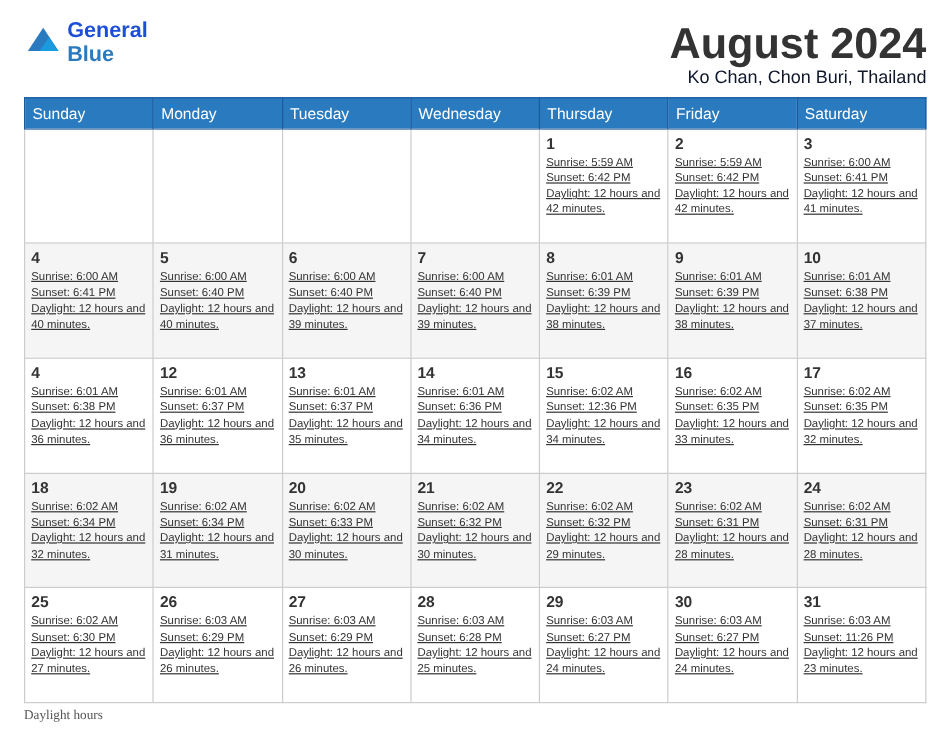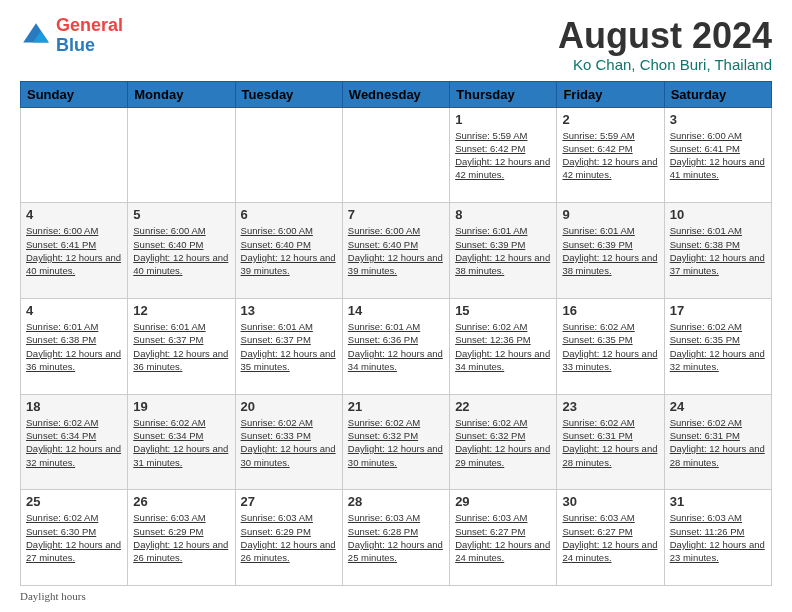--- a/index.html
+++ b/index.html
@@ -28,51 +28,51 @@
       align-items: center;
       gap: 4px;
     }
     .logo-text {
       font-size: 18px;
       font-weight: bold;
       color: #333;
       line-height: 1.1;
     }
     .logo-text span {
-      color: #ef4444;
+      color: #1d4ed8;
     }
     .logo-icon {
       width: 32px;
       height: 32px;
     }
     .title-block {
       text-align: right;
     }
     .main-title {
       font-size: 36px;
       font-weight: bold;
       color: #333;
       line-height: 1.1;
     }
     .subtitle {
       font-size: 15px;
-      color: #0f766e;
+      color: #0f172a;
     }
     .calendar {
       flex: 1;
       border: 1px solid #ccc;
       border-collapse: collapse;
       width: 100%;
       table-layout: fixed;
     }
     .calendar th {
       background: #2a7abf;
-      color: #000000;
+      color: #ffffff;
       font-size: 13px;
-      font-weight: bold;
+      font-weight: normal;
       padding: 5px 6px;
       border: 1px solid #1a5a9f;
       text-align: left;
     }
     .calendar td {
       border: 1px solid #ccc;
       vertical-align: top;
       padding: 4px 5px;
       font-size: 9.5px;
       color: #333;

